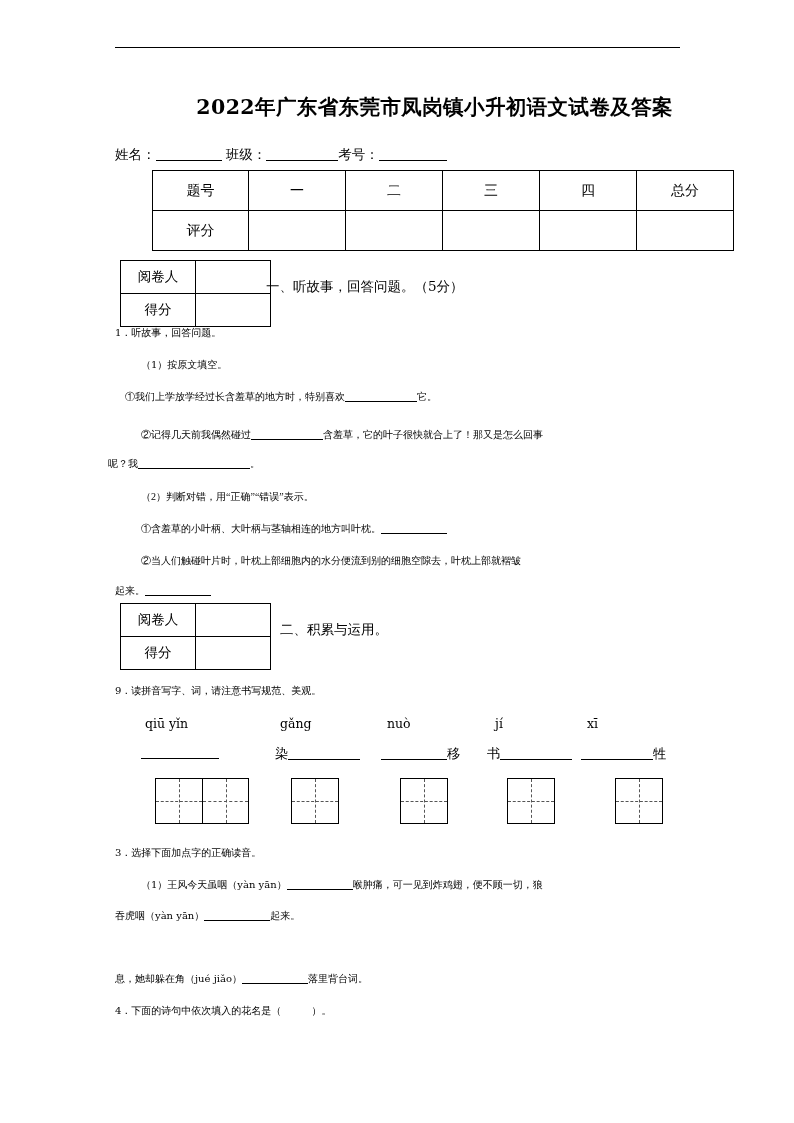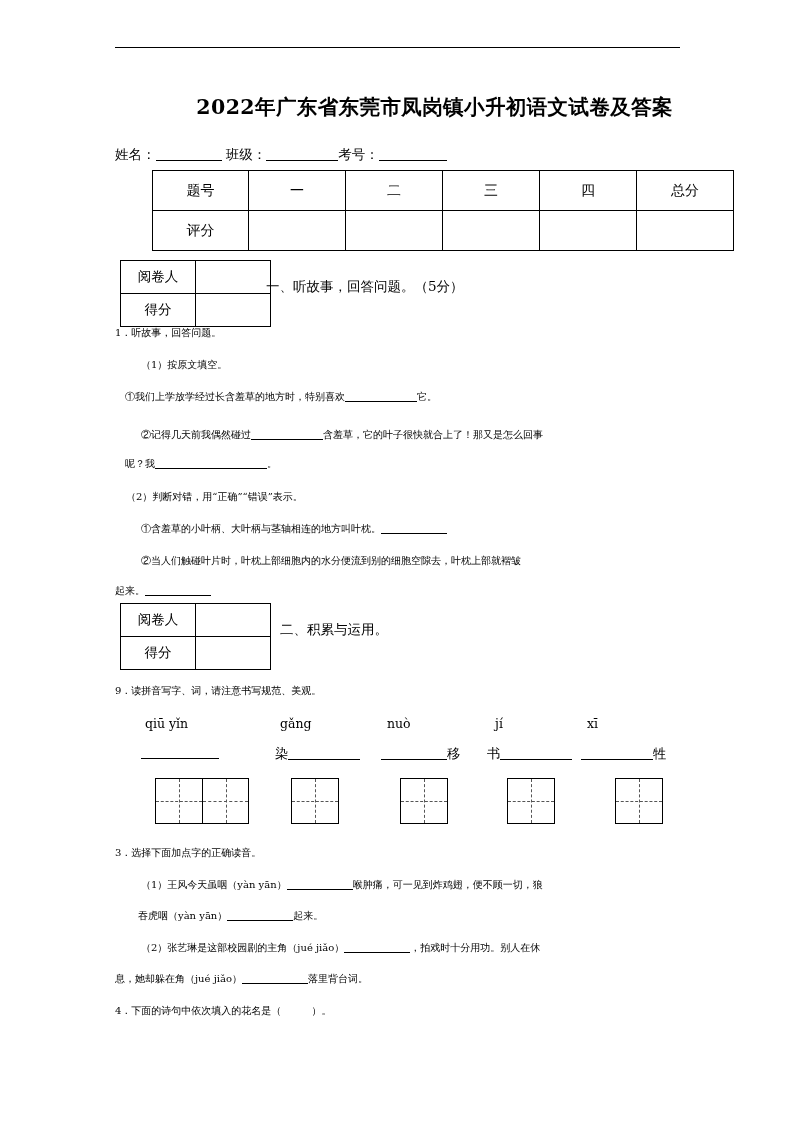--- a/index.html
+++ b/index.html
@@ -261,25 +261,25 @@
   </div>
 
   <div class="p" style="left:99px; top:389px;">
     <span class="indent">①我们上学放学经过长含羞草的地方时，特别喜欢</span><span class="ul ul-72"></span><span>它。</span>
   </div>
 
   <div class="p" style="left:115px; top:427px;">
     <span class="indent">②记得几天前我偶然碰过</span><span class="ul ul-72"></span><span>含羞草，它的叶子很快就合上了！那又是怎么回事</span>
   </div>
 
-  <div class="p" style="left:125px; top:456px;">
+  <div class="p" style="left:108px; top:456px;">
     <span>呢？我</span><span class="ul ul-112"></span><span>。</span>
   </div>
 
-  <div class="p" style="left:100px; top:489px;">
+  <div class="p" style="left:115px; top:489px;font-family:Liberation Serif, serif;">
     <span class="indent">（2）判断对错，用“正确”“错误”表示。</span>
   </div>
 
   <div class="p" style="left:115px; top:553px;">
     <span class="indent">②当人们触碰叶片时，叶枕上部细胞内的水分便流到别的细胞空隙去，叶枕上部就褶皱</span>
   </div>
 
   <div class="p" style="left:115px; top:521px;">
     <span class="indent">①含羞草的小叶柄、大叶柄与茎轴相连的地方叫叶枕。</span><span class="ul ul-66"></span>
   </div>
@@ -339,27 +339,24 @@
       <div class="cell"></div>
     </div>
   </div>
 
   <div class="p" style="left:115px; top:845px;">3．选择下面加点字的正确读音。</div>
 
   <div class="p" style="left:115px; top:877px;">
     <span class="indent">（1）王风今天虽咽（yàn yān）</span><span class="ul ul-66"></span><span>喉肿痛，可一见到炸鸡翅，便不顾一切，狼</span>
   </div>
 
-  <div class="p" style="left:115px; top:908px;margin-left:23px;">
+  <div class="p" style="left:115px; top:908px;">
     <span>吞虎咽（yàn yān）</span><span class="ul ul-66"></span><span>起来。</span>
   </div>
 
-  <div class="p" style="left:115px; top:940px;">
-    <span class="indent">（2）张艺琳是这部校园剧的主角（jué jiǎo）</span><span class="ul ul-66"></span><span>，拍戏时十分用功。别人在休</span>
-  </div>
 
   <div class="p" style="left:115px; top:971px;">
     <span>息，她却躲在角（jué jiǎo）</span><span class="ul ul-66"></span><span>落里背台词。</span>
   </div>
 
   <div class="p" style="left:115px; top:1003px;">
     <span>4．下面的诗句中依次填入的花名是（</span><span style="display:inline-block;width:30px;"></span><span>）。</span>
   </div>
 
 </div>

